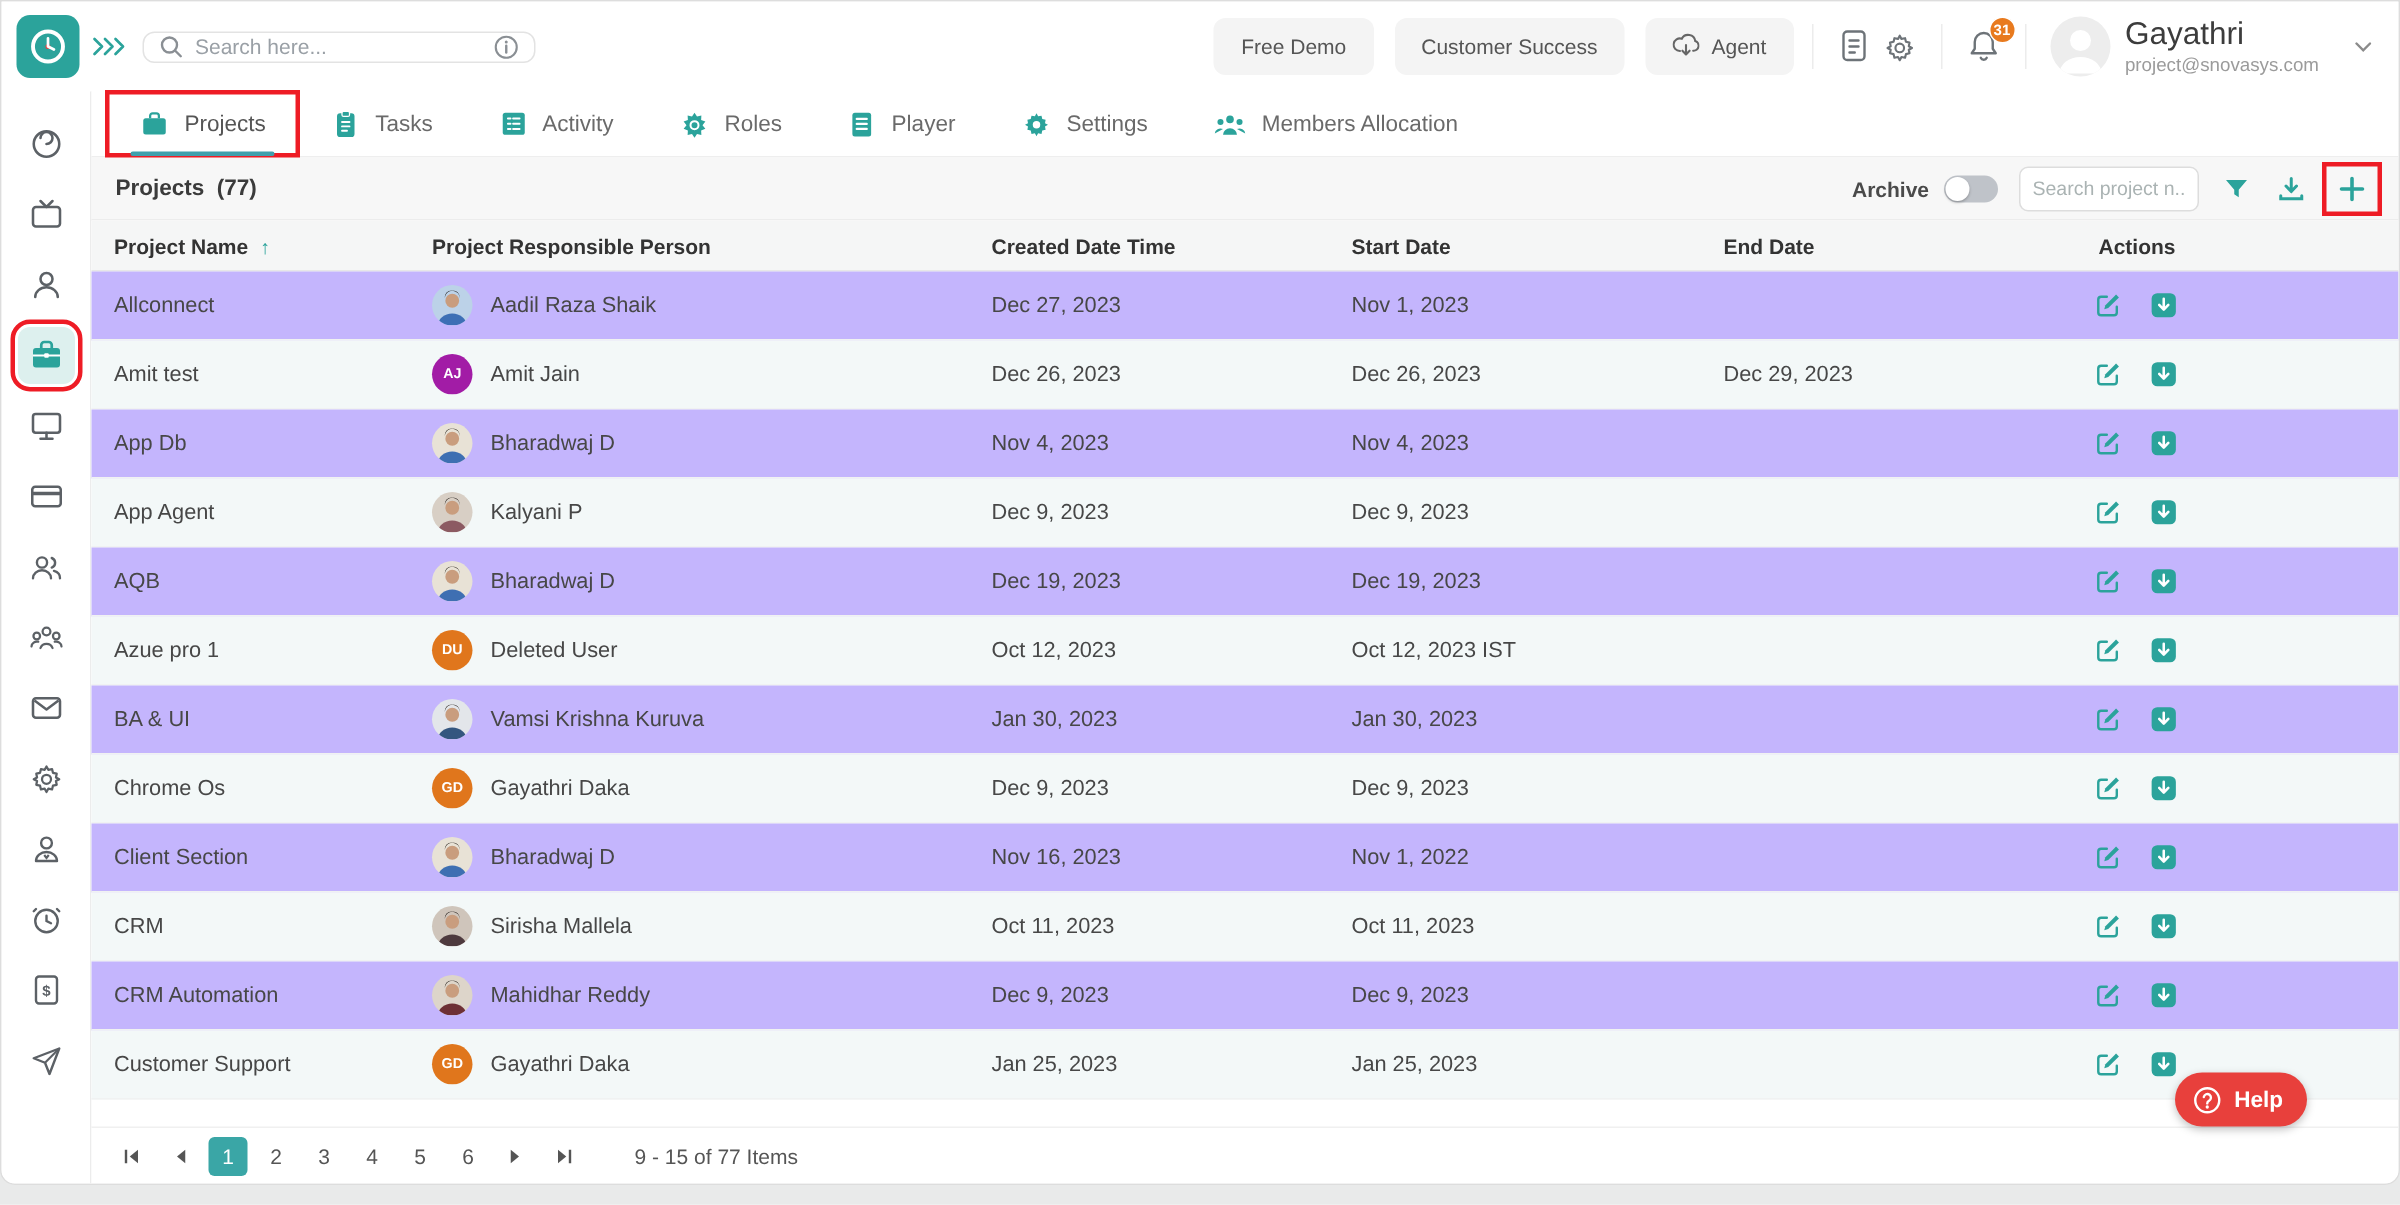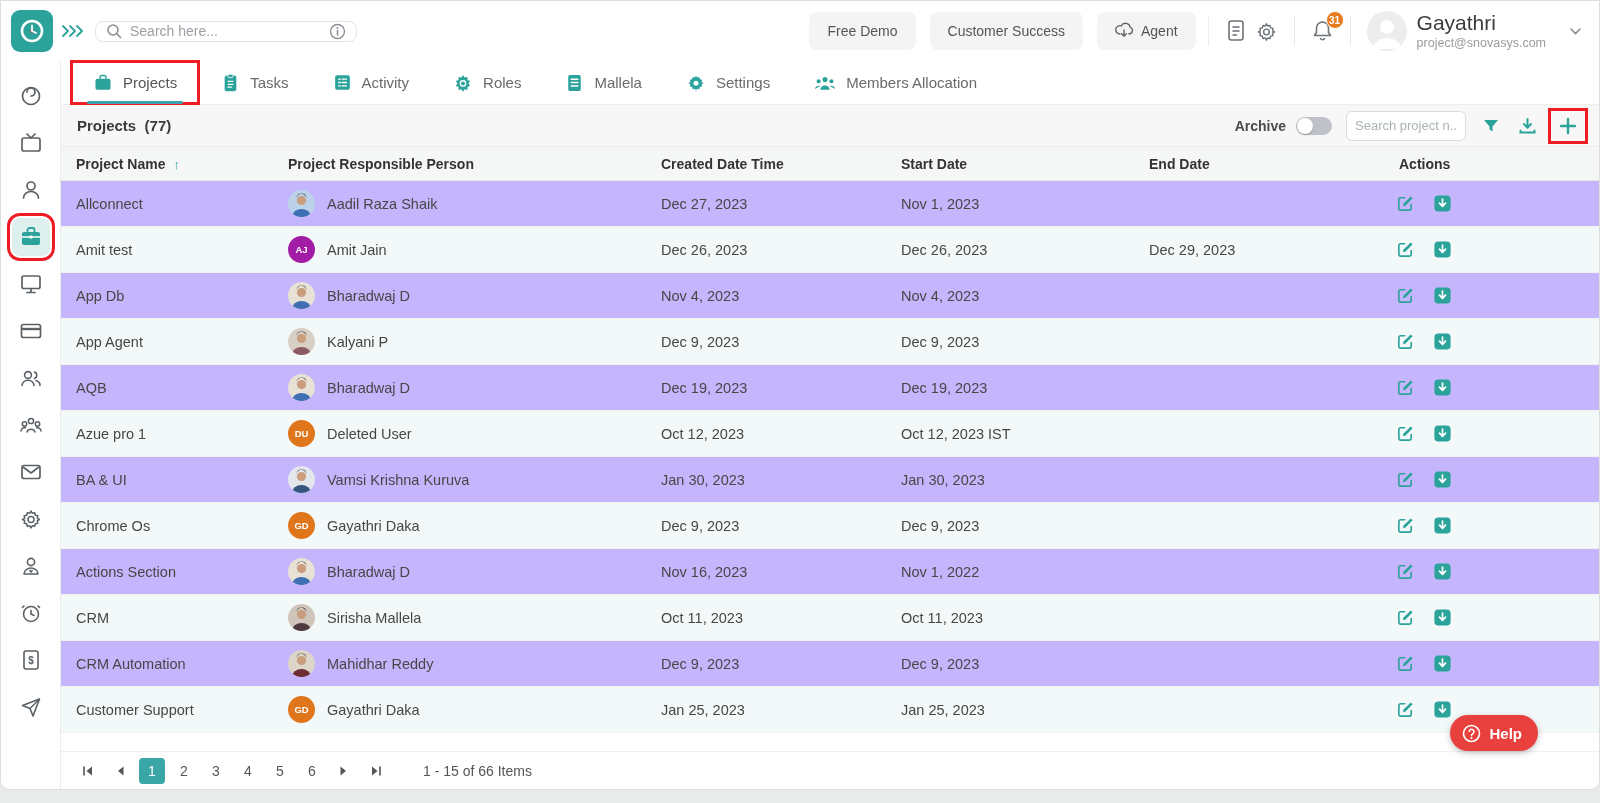--- a/index.html
+++ b/index.html
@@ -332,21 +332,21 @@
             </span>
                  <span>Roles</span>
           </div>
           <div class="tab">
             <span>
               <svg width="19" height="20" viewBox="0 0 22 24">
                 <rect x="3.5" y="2.5" width="15" height="19" rx="2" fill="#2ba39b"></rect>
                 <path d="M7 7.5 h8 M7 11.5 h8 M7 15.5 h8" stroke="#fff" stroke-width="1.8" stroke-linecap="round"></path>
               </svg>
             </span>
-                 <span>Mallela</span>
+                 <span>Player</span>
           </div>
           <div class="tab">
             <span>
               <svg width="20" height="20" viewBox="0 0 24 24">
                 <path d="M12 3 l1.3 2.4 2.7-.5 .6 2.7 2.7.6 -.5 2.7 2.4 1.3 -2.4 1.3 .5 2.7 -2.7.6 -.6 2.7 -2.7-.5 -1.3 2.4 -1.3-2.4 -2.7.5 -.6-2.7 -2.7-.6 .5-2.7 -2.4-1.3 2.4-1.3 -.5-2.7 2.7-.6 .6-2.7 2.7.5 z" fill="#2ba39b"></path>
                 <circle cx="12" cy="12.2" r="3" fill="#fff"></circle>
               </svg>
             </span>
                  <span>Settings</span>
           </div>
@@ -648,21 +648,21 @@
                   <span>
                     <svg width="19" height="19" viewBox="0 0 20 20">
                       <rect x="1.5" y="1.5" width="17" height="17" rx="4" fill="#2ba39b"></rect>
                       <path d="M10 5.5 L10 12.5 M6.8 9.7 L10 13 L13.2 9.7" stroke="#fff" stroke-width="1.8" fill="none" stroke-linecap="round" stroke-linejoin="round"></path>
                     </svg>
                   </span>
                 </button>
      </div>
             </div>
             <div class="trow">
-              <div class="td">Actions Section</div>
+              <div class="td">Client Section</div>
      <div class="td person-cell">
                 <span class="avatar" style="background:#e8e2d6">
     <svg width="27" height="27" viewBox="0 0 27 27">
                     <circle cx="13.5" cy="10.5" r="4.6" fill="#c99d7e"></circle>
                     <path d="M8.5 8.6 a5 5 0 0 1 10 .4 q0-5.4-5-5.4 t-5 5z" fill="#25201a"></path>
                     <path d="M4 27 a9.5 8 0 0 1 19 0 z" fill="#3e6fb2"></path>
                   </svg>
   </span>
                 <span>Bharadwaj D</span>
               </div>
@@ -809,21 +809,21 @@
             <svg width="10" height="12" viewBox="0 0 10 12">
               <path d="M1.5 1.5 L7 6 L1.5 10.5 z" fill="#555"></path>
             </svg>
           </button>
           <button class="pg-btn">
             <svg width="12" height="12" viewBox="0 0 12 12">
               <path d="M10 1.5 v9" stroke="#555" stroke-width="1.6"></path>
               <path d="M2 1.5 L7.5 6 L2 10.5 z" fill="#555"></path>
             </svg>
           </button>
-          <span class="pg-summary">1 - 15 of 66 Items</span>
+          <span class="pg-summary">9 - 15 of 77 Items</span>
         </div>
     </div>
   </div>
 </div>
 <div class="bottom-strip"></div>
 
 <button class="help-btn">
   <span>
       <svg width="19" height="19" viewBox="0 0 19 19">
         <circle cx="9.5" cy="9.5" r="8" fill="none" stroke="#fff" stroke-width="1.6"></circle>

